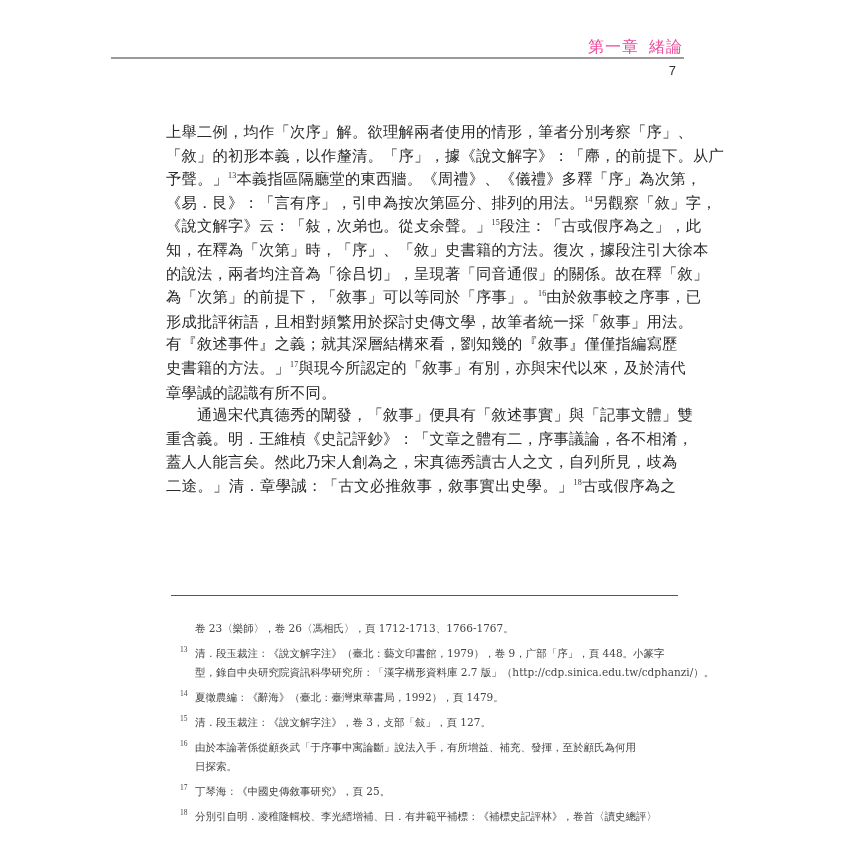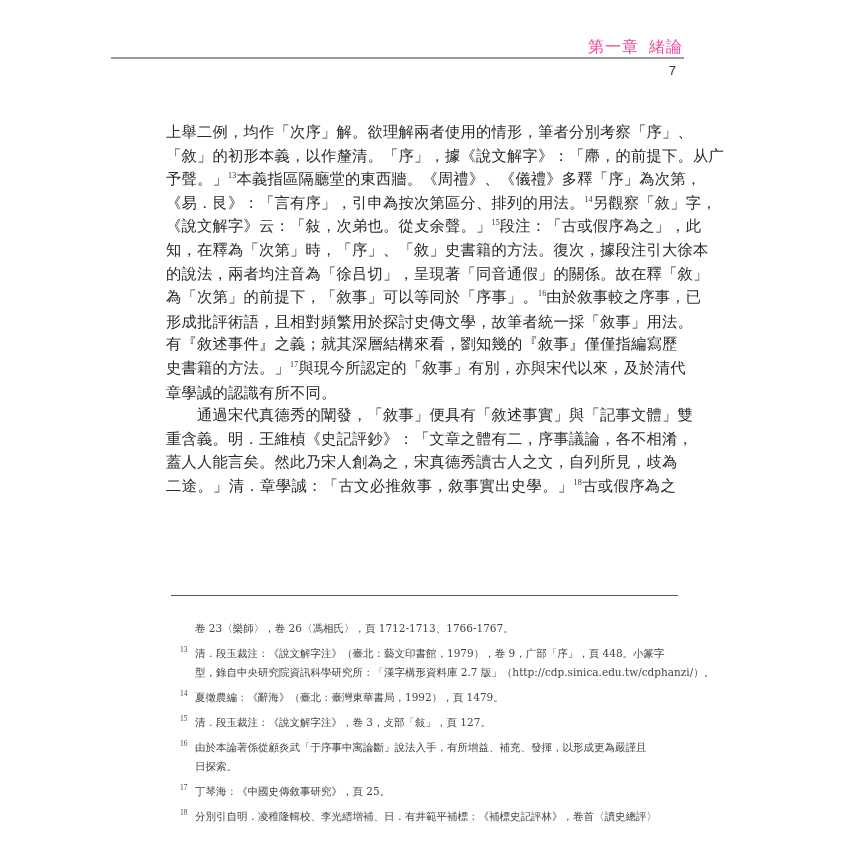--- a/index.html
+++ b/index.html
@@ -84,21 +84,21 @@
     <div class="fn-item">
       <span class="fn-no">14</span>
       <span class="fn-line">夏徵農編：《辭海》（臺北：臺灣東華書局，1992），頁 1479。</span>
     </div>
     <div class="fn-item">
       <span class="fn-no">15</span>
       <span class="fn-line">清．段玉裁注：《說文解字注》，卷 3，攴部「敍」，頁 127。</span>
     </div>
     <div class="fn-item">
       <span class="fn-no">16</span>
-      <span class="fn-line">由於本論著係從顧炎武「于序事中寓論斷」說法入手，有所增益、補充、發揮，以形成更為嚴謹且</span>
+      <span class="fn-line">由於本論著係從顧炎武「于序事中寓論斷」說法入手，有所增益、補充、發揮，至於顧氏為何用</span>
       <span class="fn-line">日探索。</span>
     </div>
     <div class="fn-item">
       <span class="fn-no">17</span>
       <span class="fn-line">丁琴海：《中國史傳敘事研究》，頁 25。</span>
     </div>
     <div class="fn-item">
       <span class="fn-no">18</span>
       <span class="fn-line">分別引自明．凌稚隆輯校、李光縉增補、日．有井範平補標：《補標史記評林》，卷首〈讀史總評〉</span>
     </div>

